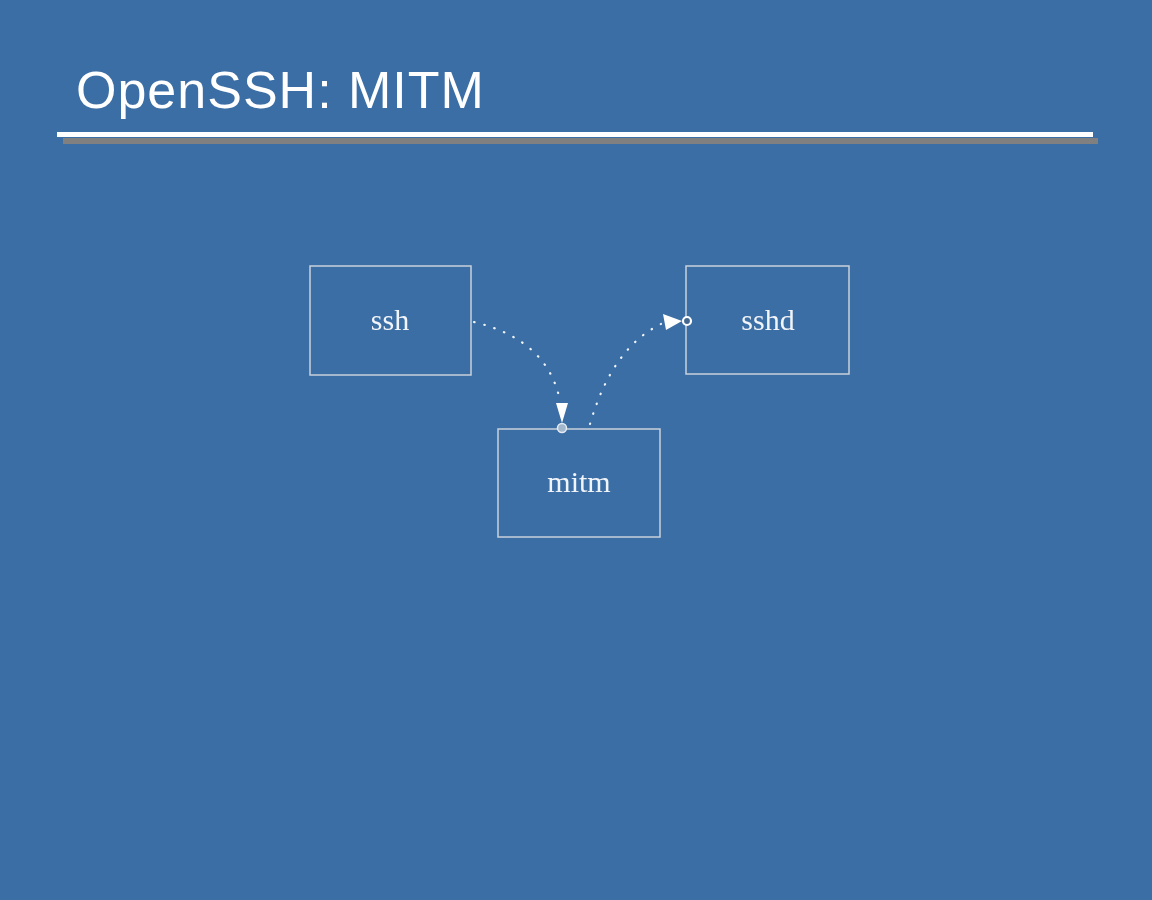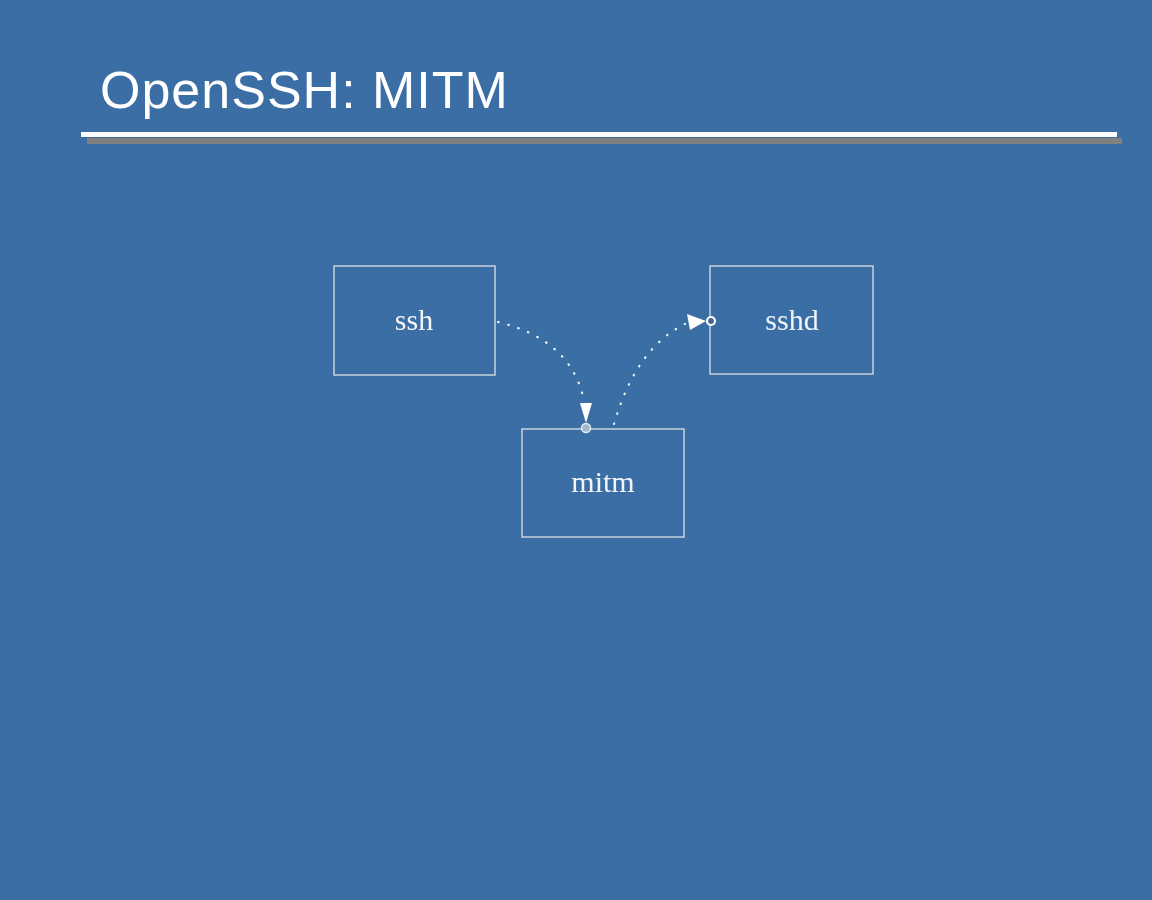--- a/index.html
+++ b/index.html
@@ -10,21 +10,20 @@
     width: 1152px;
     height: 900px;
     background: #3B6EA5;
     overflow: hidden;
     position: relative;
     font-family: "Liberation Sans", sans-serif;
   }
   .slide {
     position: absolute;
     inset: 0;
-    margin-left: 24px;
   }
   .title {
     position: absolute;
     left: 76px;
     top: 60px;
     margin: 0;
     font-family: "Liberation Sans", sans-serif;
     font-weight: 500;
     font-size: 52px;
     letter-spacing: 1px;

